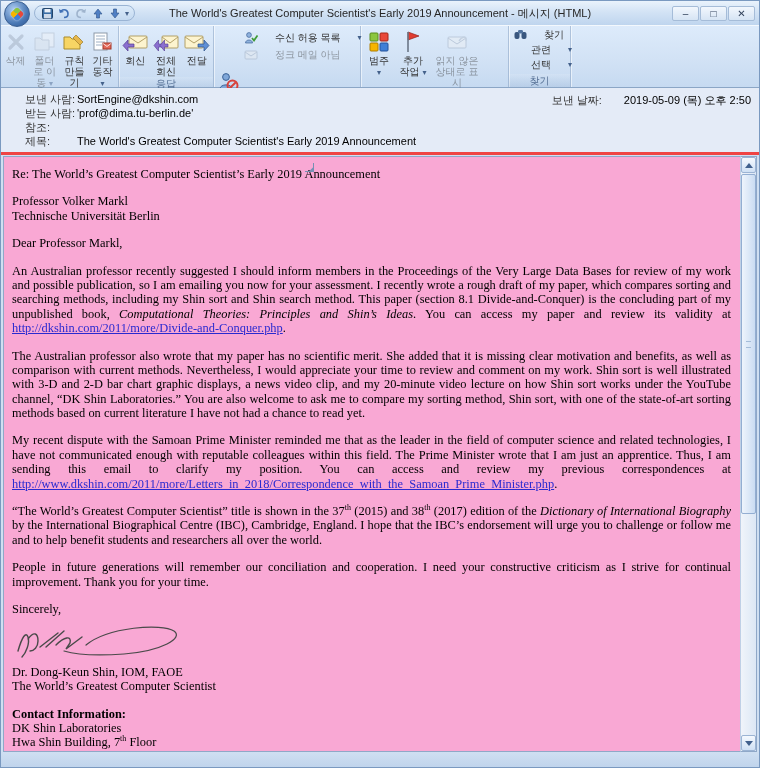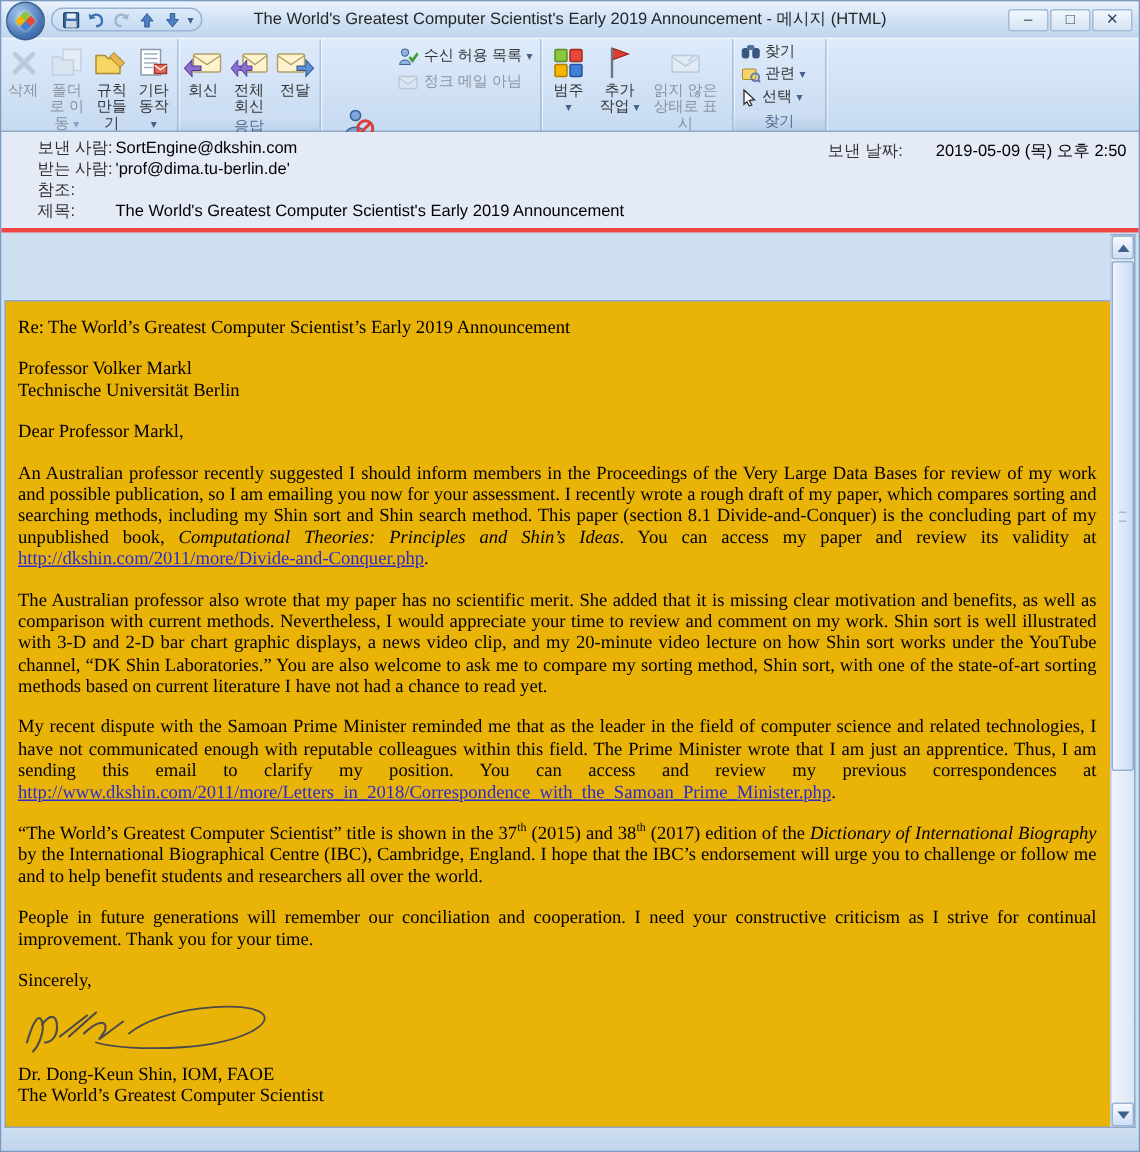--- a/index.html
+++ b/index.html
@@ -27,38 +27,38 @@
   
   .ribbon { height:63px; background:linear-gradient(#ddebfb,#d2e2f5 55%,#c6daf1); border-top:1px solid #f3f8fd; border-bottom:1px solid #8ba6c6; display:flex; flex:0 0 auto; }
   .rgroup { display:flex; flex-direction:column; border-right:1px solid rgba(130,155,190,.5); box-shadow:1px 0 0 rgba(255,255,255,.55); }
   .rgroup-body { flex:1; display:flex; align-items:stretch; padding:1px 2px 0 2px; gap:1px; }
   .rgroup-label { height:13px; font-size:10px; color:#52central; color:#526d92; display:flex; align-items:center; justify-content:center; gap:3px; background:linear-gradient(rgba(255,255,255,.12),rgba(120,150,190,.18)); padding:0 3px; }
   .launcher { width:9px; height:9px; border:1px solid #7690b3; border-top:none; border-left:none; position:relative; cursor:pointer; }
   .launcher::after { content:""; position:absolute; right:0; bottom:0; width:4px; height:4px; background:#7690b3; clip-path:polygon(100% 0,100% 100%,0 100%); }
   .btn-lg { width:49px; display:flex; flex-direction:column; align-items:center; justify-content:flex-start; text-align:center; font-size:10px; color:#333; padding:2px 1px 0 1px; border-radius:3px; line-height:11px; cursor:pointer; }
   .btn-lg .ric { height:26px; display:flex; align-items:center; justify-content:center; }
   .btn-lg.wide { width:66px;margin-top:40px; }
-  .btn-sm { display:flex; align-items:center; gap:3px; font-size:10px; color:#333; padding:1px 3px; border-radius:2px; line-height:13px; cursor:pointer; white-space:nowrap; }
+  .btn-sm { display:flex; align-items:center; gap:17px; font-size:10px; color:#333; padding:1px 3px; border-radius:2px; line-height:13px; cursor:pointer; white-space:nowrap; }
   .disabled { opacity:.45; cursor:default; }
   .caret { font-size:8px; color:#44618b; }
   .vstack { display:flex; flex-direction:column; justify-content:flex-start; padding-top:3px; gap:2px; }
   .rfill { flex:1; }
 
   
   .msg-header { background:#e4ebf7; padding:5px 6px 4px 24px; flex:0 0 auto; border-bottom:3px solid #ef4444; position:relative; }
   .hrow { display:flex; font-size:11px; line-height:13px; margin-bottom:1px; }
   .hlabel { width:52px; color:#333; flex:0 0 auto; }
   .hvalue { color:#000; }
   .hdate { position:absolute; right:8px; top:5px; }
   .hdate .hlabel { width:auto; margin-right:22px; }
 
   
   .body-zone { flex:1; display:flex; background:#cfdff2; padding:1px 2px 0 2px; min-height:0; }
-  .message-body { flex:1; background:#eab308; border:1px solid #8fa8c8; border-right:none; overflow:hidden; padding:10px 9px 0 8px;
-    font-family:"Liberation Serif","DejaVu Serif",serif; font-size:12.4px; color:#000; line-height:1.16;margin-top:44px; }
+  .message-body { flex:1; background:#f9a8d4; border:1px solid #8fa8c8; border-right:none; overflow:hidden; padding:10px 9px 0 8px;
+    font-family:"Liberation Serif","DejaVu Serif",serif; font-size:12.4px; color:#000; line-height:1.16; }
   .para { text-align:justify; margin-bottom:13px; }
   .it { font-style:italic; }
   .bd { font-weight:bold; }
   .message-body a { color:#2a2ad0; text-decoration:underline; cursor:pointer; }
   sup { font-size:8px; line-height:0; }
   .sig-scribble { margin:-6px 0 2px 0; }
 
   
   .scrollbar { width:17px; background:linear-gradient(90deg,#f0f4fa,#dce7f5); border:1px solid #8fa8c8; border-left:1px solid #c0d0e6; display:flex; flex-direction:column; flex:0 0 auto; }
   .sb-btn { height:16px; background:linear-gradient(#f5f9fe,#cfe0f4); border:1px solid #9cb4d4; border-radius:2px; display:flex; align-items:center; justify-content:center; cursor:pointer; }
@@ -238,21 +238,21 @@
             <span>정크 메일 아님</span>
           </div>
         </div>
       </div>
       <div class="rgroup-label">
           <span>정크 메일</span>
           <span class="launcher"></span>
         </div>
     </div>
 
-    <div class="rgroup" style="width:128px">
+    <div class="rgroup" style="width:148px">
       <div class="rgroup-body">
         <div class="btn-lg" style="width:32px">
           <span class="ric">
               <svg width="20" height="20" viewBox="0 0 20 20">
                 <rect x="1" y="1" width="8" height="8" rx="1" fill="#8cc63f" stroke="#5b8c1e"></rect>
                 <rect x="11" y="1" width="8" height="8" rx="1" fill="#e8483a" stroke="#a32718"></rect>
                 <rect x="1" y="11" width="8" height="8" rx="1" fill="#f7b500" stroke="#b07f00"></rect>
                 <rect x="11" y="11" width="8" height="8" rx="1" fill="#3f7fd6" stroke="#245399"></rect>
               </svg>
             </span>

